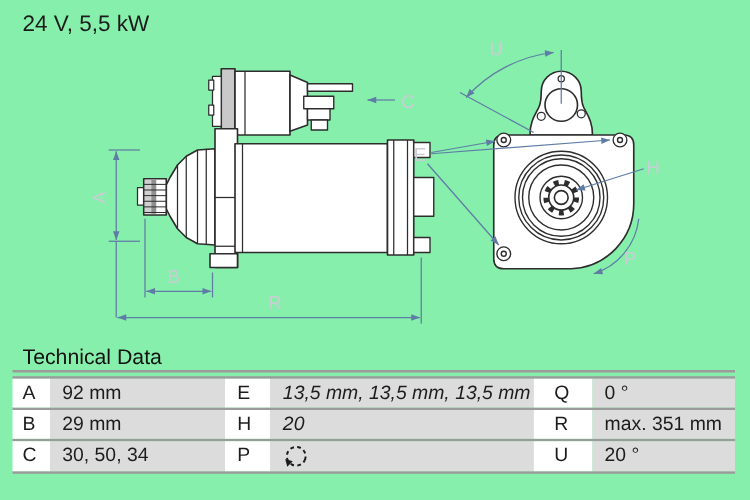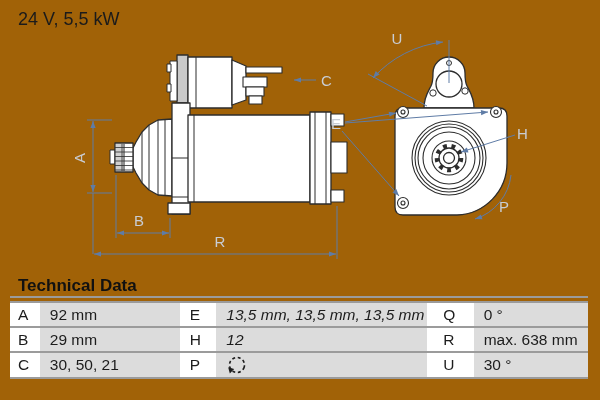--- a/index.html
+++ b/index.html
@@ -1,21 +1,21 @@
 <!DOCTYPE html>
 <html><head>
 <meta charset="utf-8">
 <style>
   html,body{margin:0;padding:0;background:#fff;}
-  .stage{position:relative;width:600px;height:400px;background:#a16207;overflow:hidden;
+  .stage{position:relative;width:600px;height:400px;background:#86efac;overflow:hidden;
          font-family:"Liberation Sans",sans-serif;color:#1c1c1c;}
   .title{position:absolute;left:18px;top:8px;font-size:18px;line-height:22px;color:#1b1b1b;}
   .drawing{position:absolute;left:0;top:0;}
   .tech{position:absolute;left:10px;top:279px;width:578px;}
-  .tech-heading{font-weight:bold;font-size:17px;line-height:14px;padding:0 0 3px 8px;
+  .tech-heading{font-weight:normal;font-size:17px;line-height:14px;padding:0 0 3px 8px;
                 border-bottom:2px solid #9b9b9b;color:#111;}
   .tbl{margin-top:3px;border-top:2px solid #9b9b9b;}
   .row{display:flex;height:23.2px;border-bottom:2px solid #9b9b9b;align-items:stretch;}
   .cell{display:flex;align-items:center;font-size:15.5px;white-space:nowrap;overflow:hidden;}
   .k{background:#fff;}
   .v{background:#dcdcdc;padding-left:10px;}
   .k1{width:23px;padding-left:8px;}
   .v1{width:137px;}
   .k2{width:28px;padding-left:10px;}
   .v2{width:212px;font-style:italic;}
@@ -194,34 +194,34 @@
         <div class="cell k k2">E</div>
         <div class="cell v v2">13,5 mm, 13,5 mm, 13,5 mm</div>
         <div class="cell k k3">Q</div>
         <div class="cell v v3">0 °</div>
       </div>
 
       <div class="row">
         <div class="cell k k1">B</div>
         <div class="cell v v1">29 mm</div>
         <div class="cell k k2">H</div>
-        <div class="cell v v2">12</div>
+        <div class="cell v v2">20</div>
         <div class="cell k k3">R</div>
-        <div class="cell v v3">max. 638 mm</div>
+        <div class="cell v v3">max. 351 mm</div>
       </div>
 
       <div class="row">
         <div class="cell k k1">C</div>
-        <div class="cell v v1">30, 50, 21</div>
+        <div class="cell v v1">30, 50, 34</div>
         <div class="cell k k2">P</div>
         <div class="cell v v2">
           <svg class="roticon" width="22" height="22" viewBox="0 0 22 22">
             <circle cx="11" cy="11" r="7.5" fill="none" stroke="#1c1c1c" stroke-width="1.6" stroke-dasharray="3 2.6" stroke-dashoffset="1" transform="rotate(25 11 11)"></circle>
             <polygon points="2.2,13.2 8.2,15.0 3.8,19.4" fill="#1c1c1c"></polygon>
           </svg>
         </div>
         <div class="cell k k3">U</div>
-        <div class="cell v v3">30 °</div>
+        <div class="cell v v3">20 °</div>
       </div>
 
     </div>
   </div>
 </div>
 
 </body></html>

